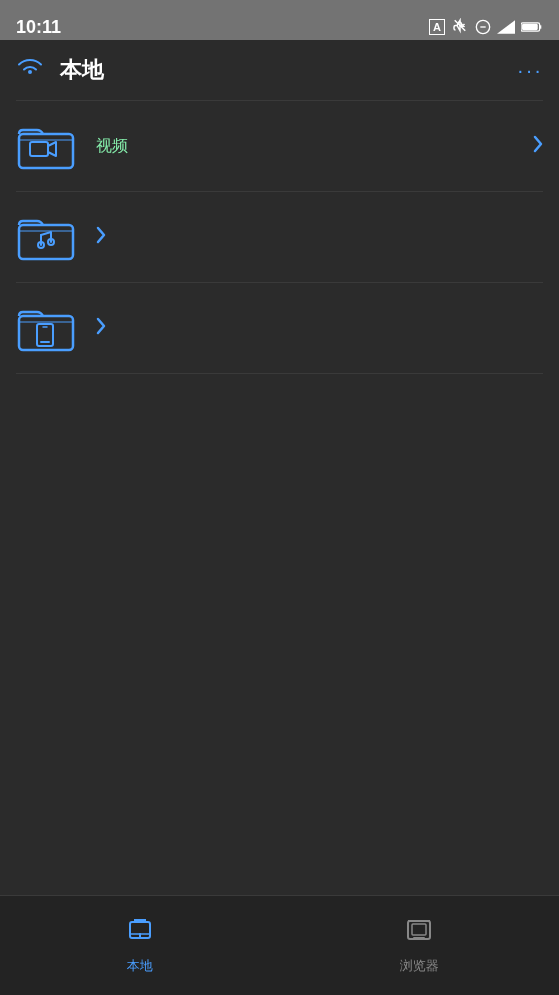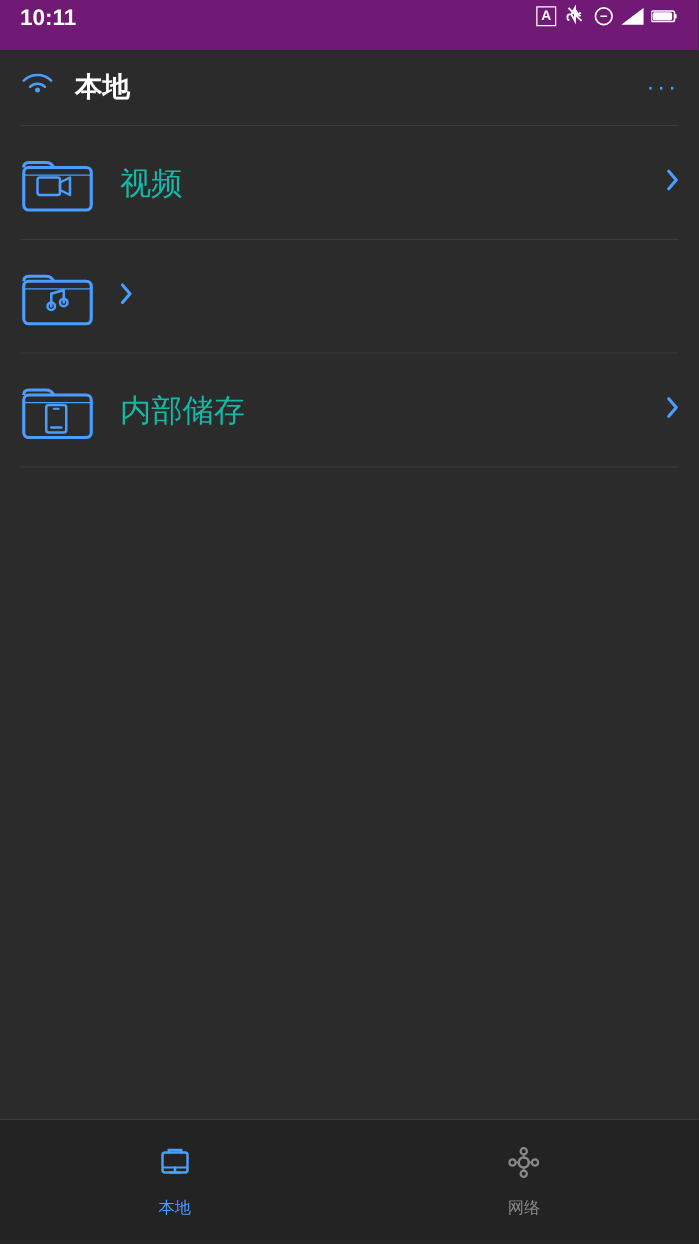--- a/index.html
+++ b/index.html
@@ -10,24 +10,24 @@
       font-family: 'Arial', sans-serif;
       color: #ffffff;
       overflow: hidden;
       position: relative;
     }
 
     
     .status-bar {
       display: flex;
       justify-content: space-between;
-      align-items: flex-start;
-      padding: 4px 16px 6px 16px;
+      align-items: center;
+      padding: 20px 16px 6px 16px;
       height: 40px;
-      background-color: #701a75;
+      background-color: #737373;
     }
     .status-time {
       font-size: 18px;
       font-weight: bold;
       color: #ffffff;
     }
     .status-icons {
       display: flex;
       align-items: center;
       gap: 6px;
@@ -82,22 +82,22 @@
     .list-item-icon {
       width: 60px;
       height: 60px;
       margin-right: 20px;
       flex-shrink: 0;
       display: flex;
       align-items: center;
       justify-content: center;
     }
     .list-item-label {
-      font-size: 25px;
-      color: #14b8a6;
+      font-size: 16px;
+      color: #86efac;
       flex: 1;
     }
     .list-item-chevron {
       color: #4a9eff;
       font-size: 18px;
     }
 
     
     .bottom-nav {
       position: absolute;
@@ -244,21 +244,20 @@
       <rect x="2" y="14" width="54" height="34" rx="4" stroke="#4a9eff" stroke-width="2.5" fill="none"></rect>
       <path d="M2 20h54" stroke="#4a9eff" stroke-width="1"></path>
 
       <path d="M2 14 Q2 10 6 10 L20 10 Q24 10 26 14" stroke="#4a9eff" stroke-width="2.5" fill="none"></path>
 
       <rect x="20" y="22" width="16" height="22" rx="2" stroke="#4a9eff" stroke-width="2" fill="none"></rect>
       <line x1="24" y1="40" x2="32" y2="40" stroke="#4a9eff" stroke-width="2" stroke-linecap="round"></line>
       <line x1="26" y1="25" x2="30" y2="25" stroke="#4a9eff" stroke-width="1.5" stroke-linecap="round"></line>
     </svg>
   </div>
-  <span class="list-item-label">内部储存</span>
   <span class="list-item-chevron">
     <svg width="10" height="18" viewBox="0 0 10 18" fill="none">
       <path d="M2 2l6 7-6 7" stroke="#4a9eff" stroke-width="2.5" stroke-linecap="round" stroke-linejoin="round"></path>
     </svg>
   </span>
 </div>
 
 <div class="divider"></div>
 
 <div class="bottom-nav">
@@ -269,34 +268,30 @@
         <rect x="4" y="6" width="20" height="16" rx="2" stroke="#4a9eff" stroke-width="2" fill="none"></rect>
         <path d="M9 6V4h10v2" stroke="#4a9eff" stroke-width="2" stroke-linecap="round"></path>
         <line x1="4" y1="18" x2="24" y2="18" stroke="#4a9eff" stroke-width="1.5"></line>
         <path d="M10 22h8" stroke="#4a9eff" stroke-width="2" stroke-linecap="round"></path>
         <path d="M14 22v-4" stroke="#4a9eff" stroke-width="2" stroke-linecap="round"></path>
       </svg>
     </span>
     <span class="nav-label" style="color:#4a9eff;">本地</span>
   </div>
 
+
+
   <div class="nav-item">
     <span class="nav-icon">
       <svg width="28" height="28" viewBox="0 0 28 28" fill="none">
-        <circle cx="14" cy="14" r="4" stroke="#888" stroke-width="2" fill="none"></circle>
-        <circle cx="14" cy="5" r="2.5" stroke="#888" stroke-width="1.8" fill="none"></circle>
-        <circle cx="14" cy="23" r="2.5" stroke="#888" stroke-width="1.8" fill="none"></circle>
-        <circle cx="5" cy="14" r="2.5" stroke="#888" stroke-width="1.8" fill="none"></circle>
-        <circle cx="23" cy="14" r="2.5" stroke="#888" stroke-width="1.8" fill="none"></circle>
-        <line x1="14" y1="7.5" x2="14" y2="10" stroke="#888" stroke-width="1.5"></line>
-        <line x1="14" y1="18" x2="14" y2="20.5" stroke="#888" stroke-width="1.5"></line>
-        <line x1="7.5" y1="14" x2="10" y2="14" stroke="#888" stroke-width="1.5"></line>
-        <line x1="18" y1="14" x2="20.5" y2="14" stroke="#888" stroke-width="1.5"></line>
+        <rect x="3" y="5" width="22" height="18" rx="2" stroke="#888" stroke-width="2" fill="none"></rect>
+        <rect x="7" y="8" width="14" height="11" rx="1" stroke="#888" stroke-width="1.5" fill="none"></rect>
+        <line x1="3" y1="5" x2="25" y2="5" stroke="#888" stroke-width="2"></line>
+        <line x1="9" y1="22" x2="19" y2="22" stroke="#888" stroke-width="2" stroke-linecap="round"></line>
+        <line x1="14" y1="22" x2="14" y2="23" stroke="#888" stroke-width="2" stroke-linecap="round"></line>
       </svg>
     </span>
-    <span class="nav-label">网络</span>
-  </div>
-
-
+    <span class="nav-label">浏览器</span>
+  </div>
 
 
 
 </div>
 
 </body></html>

